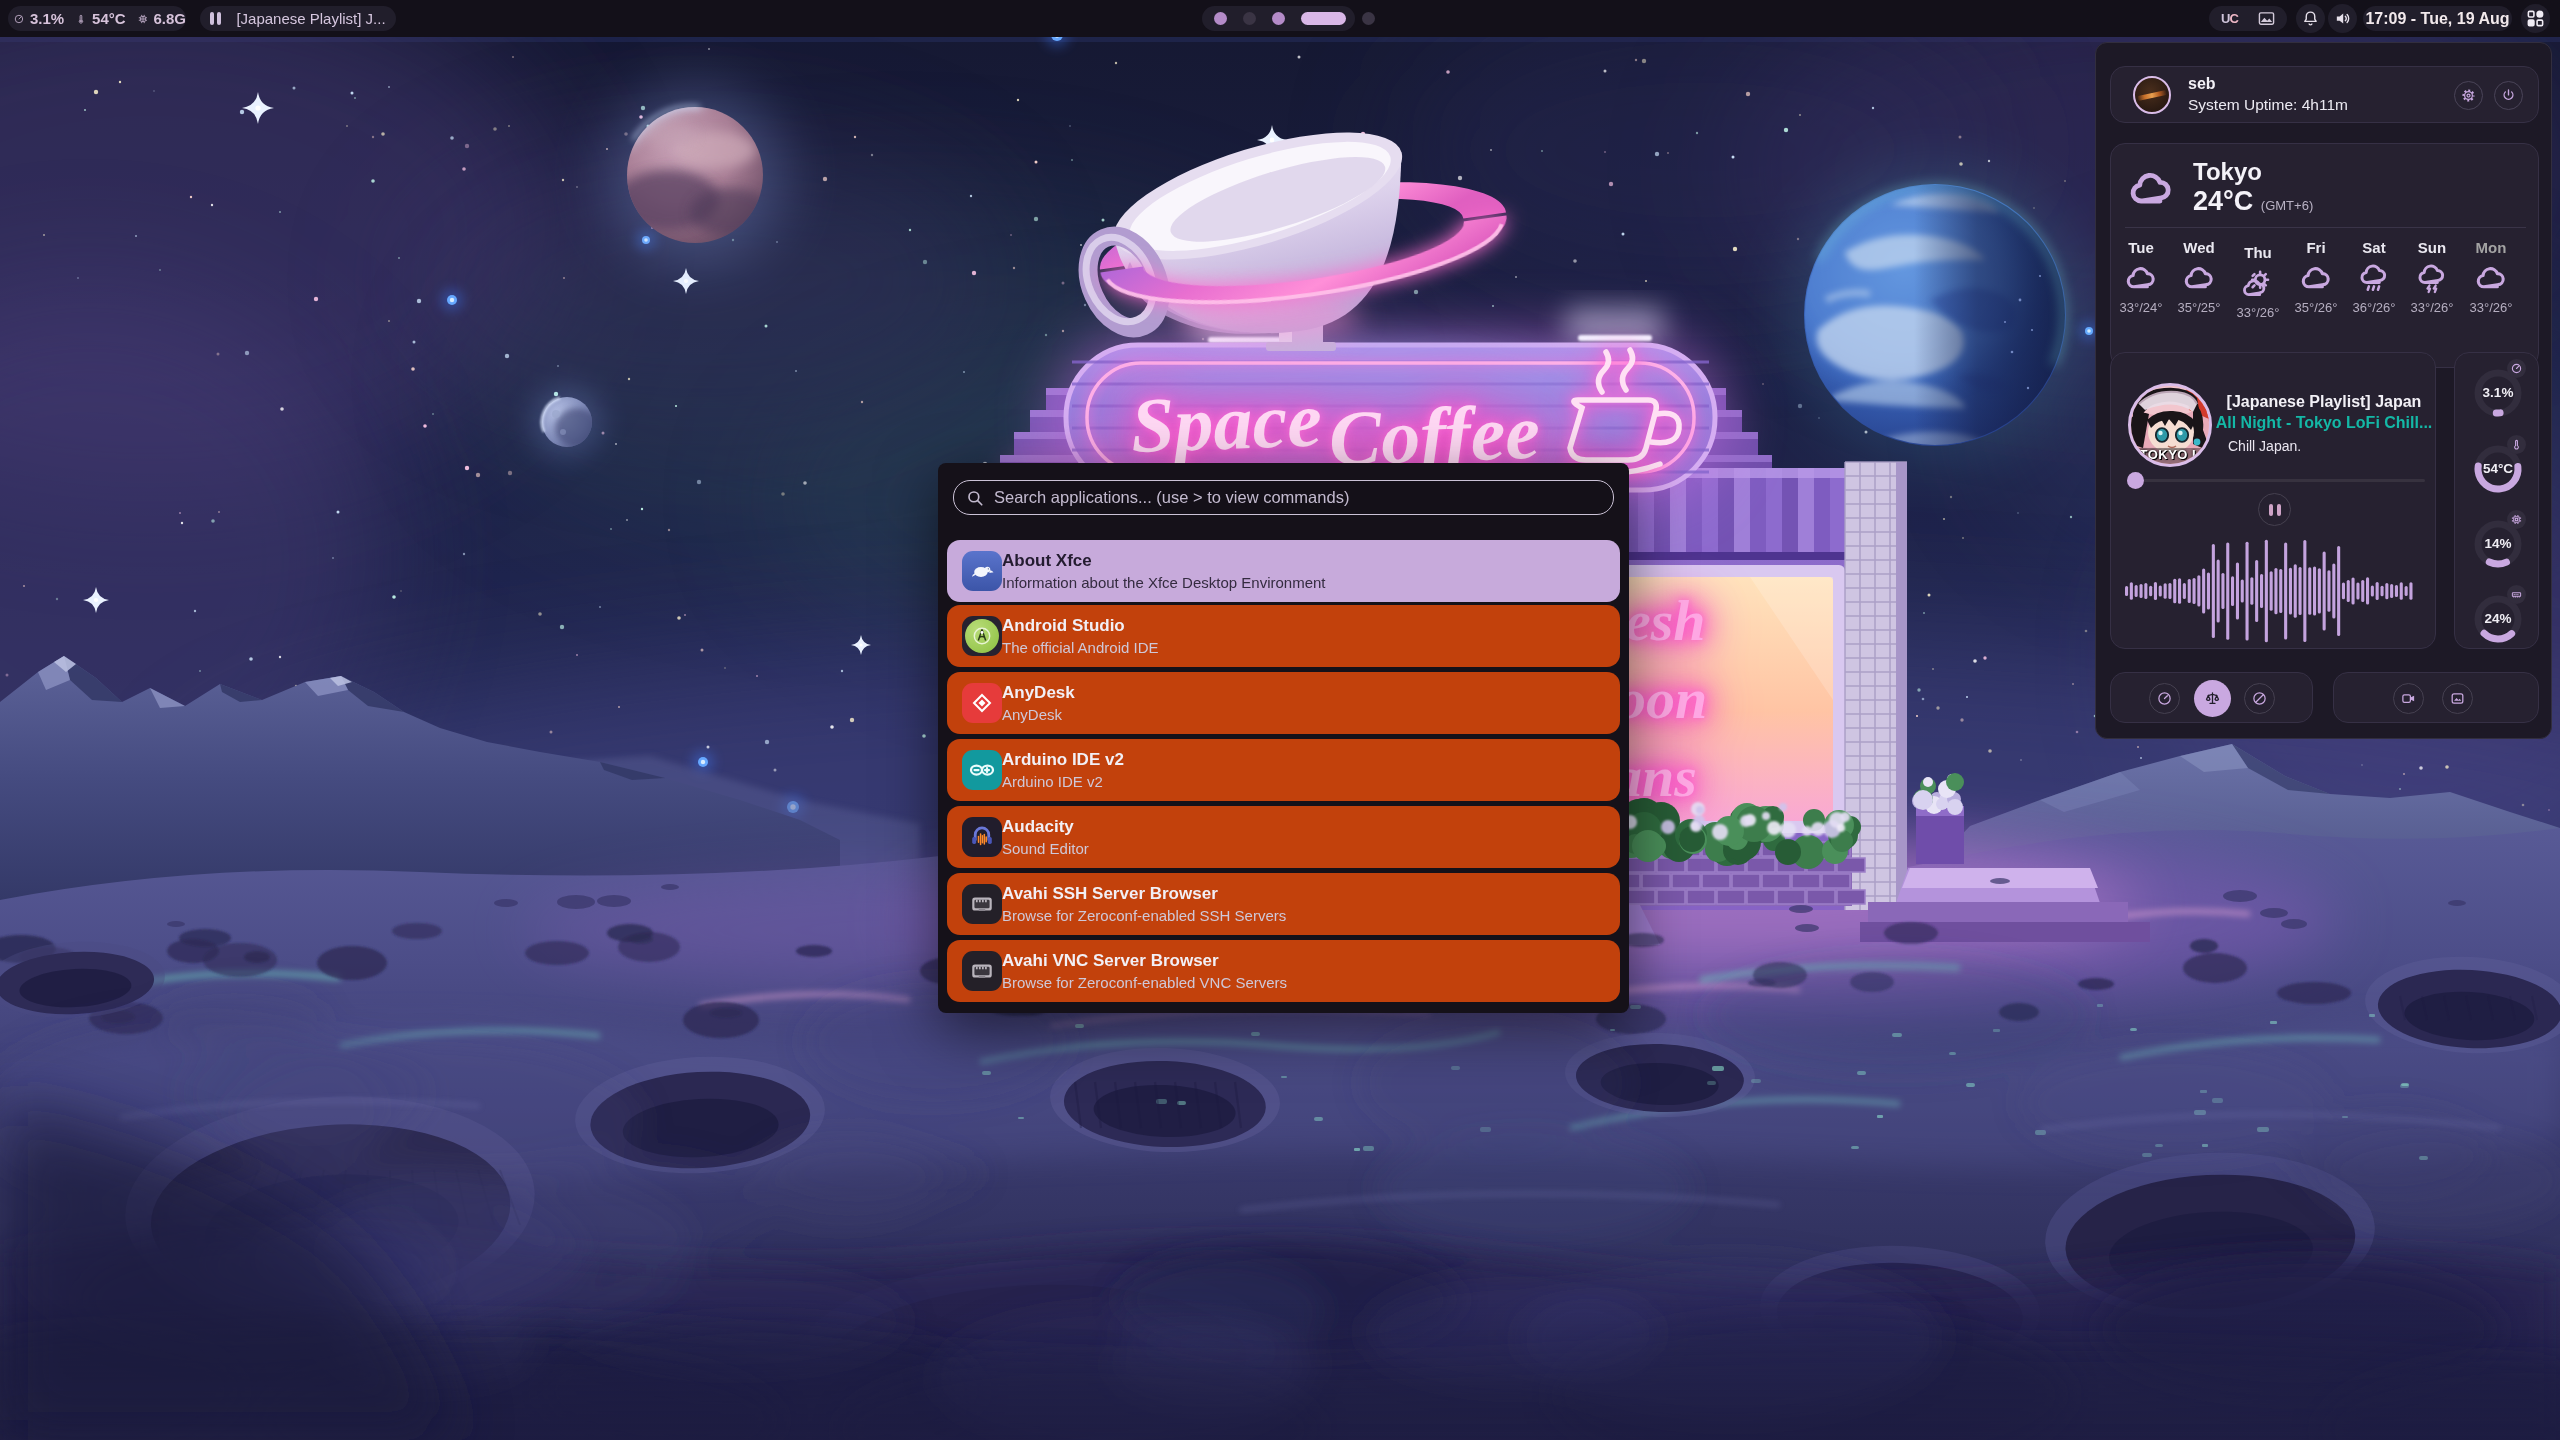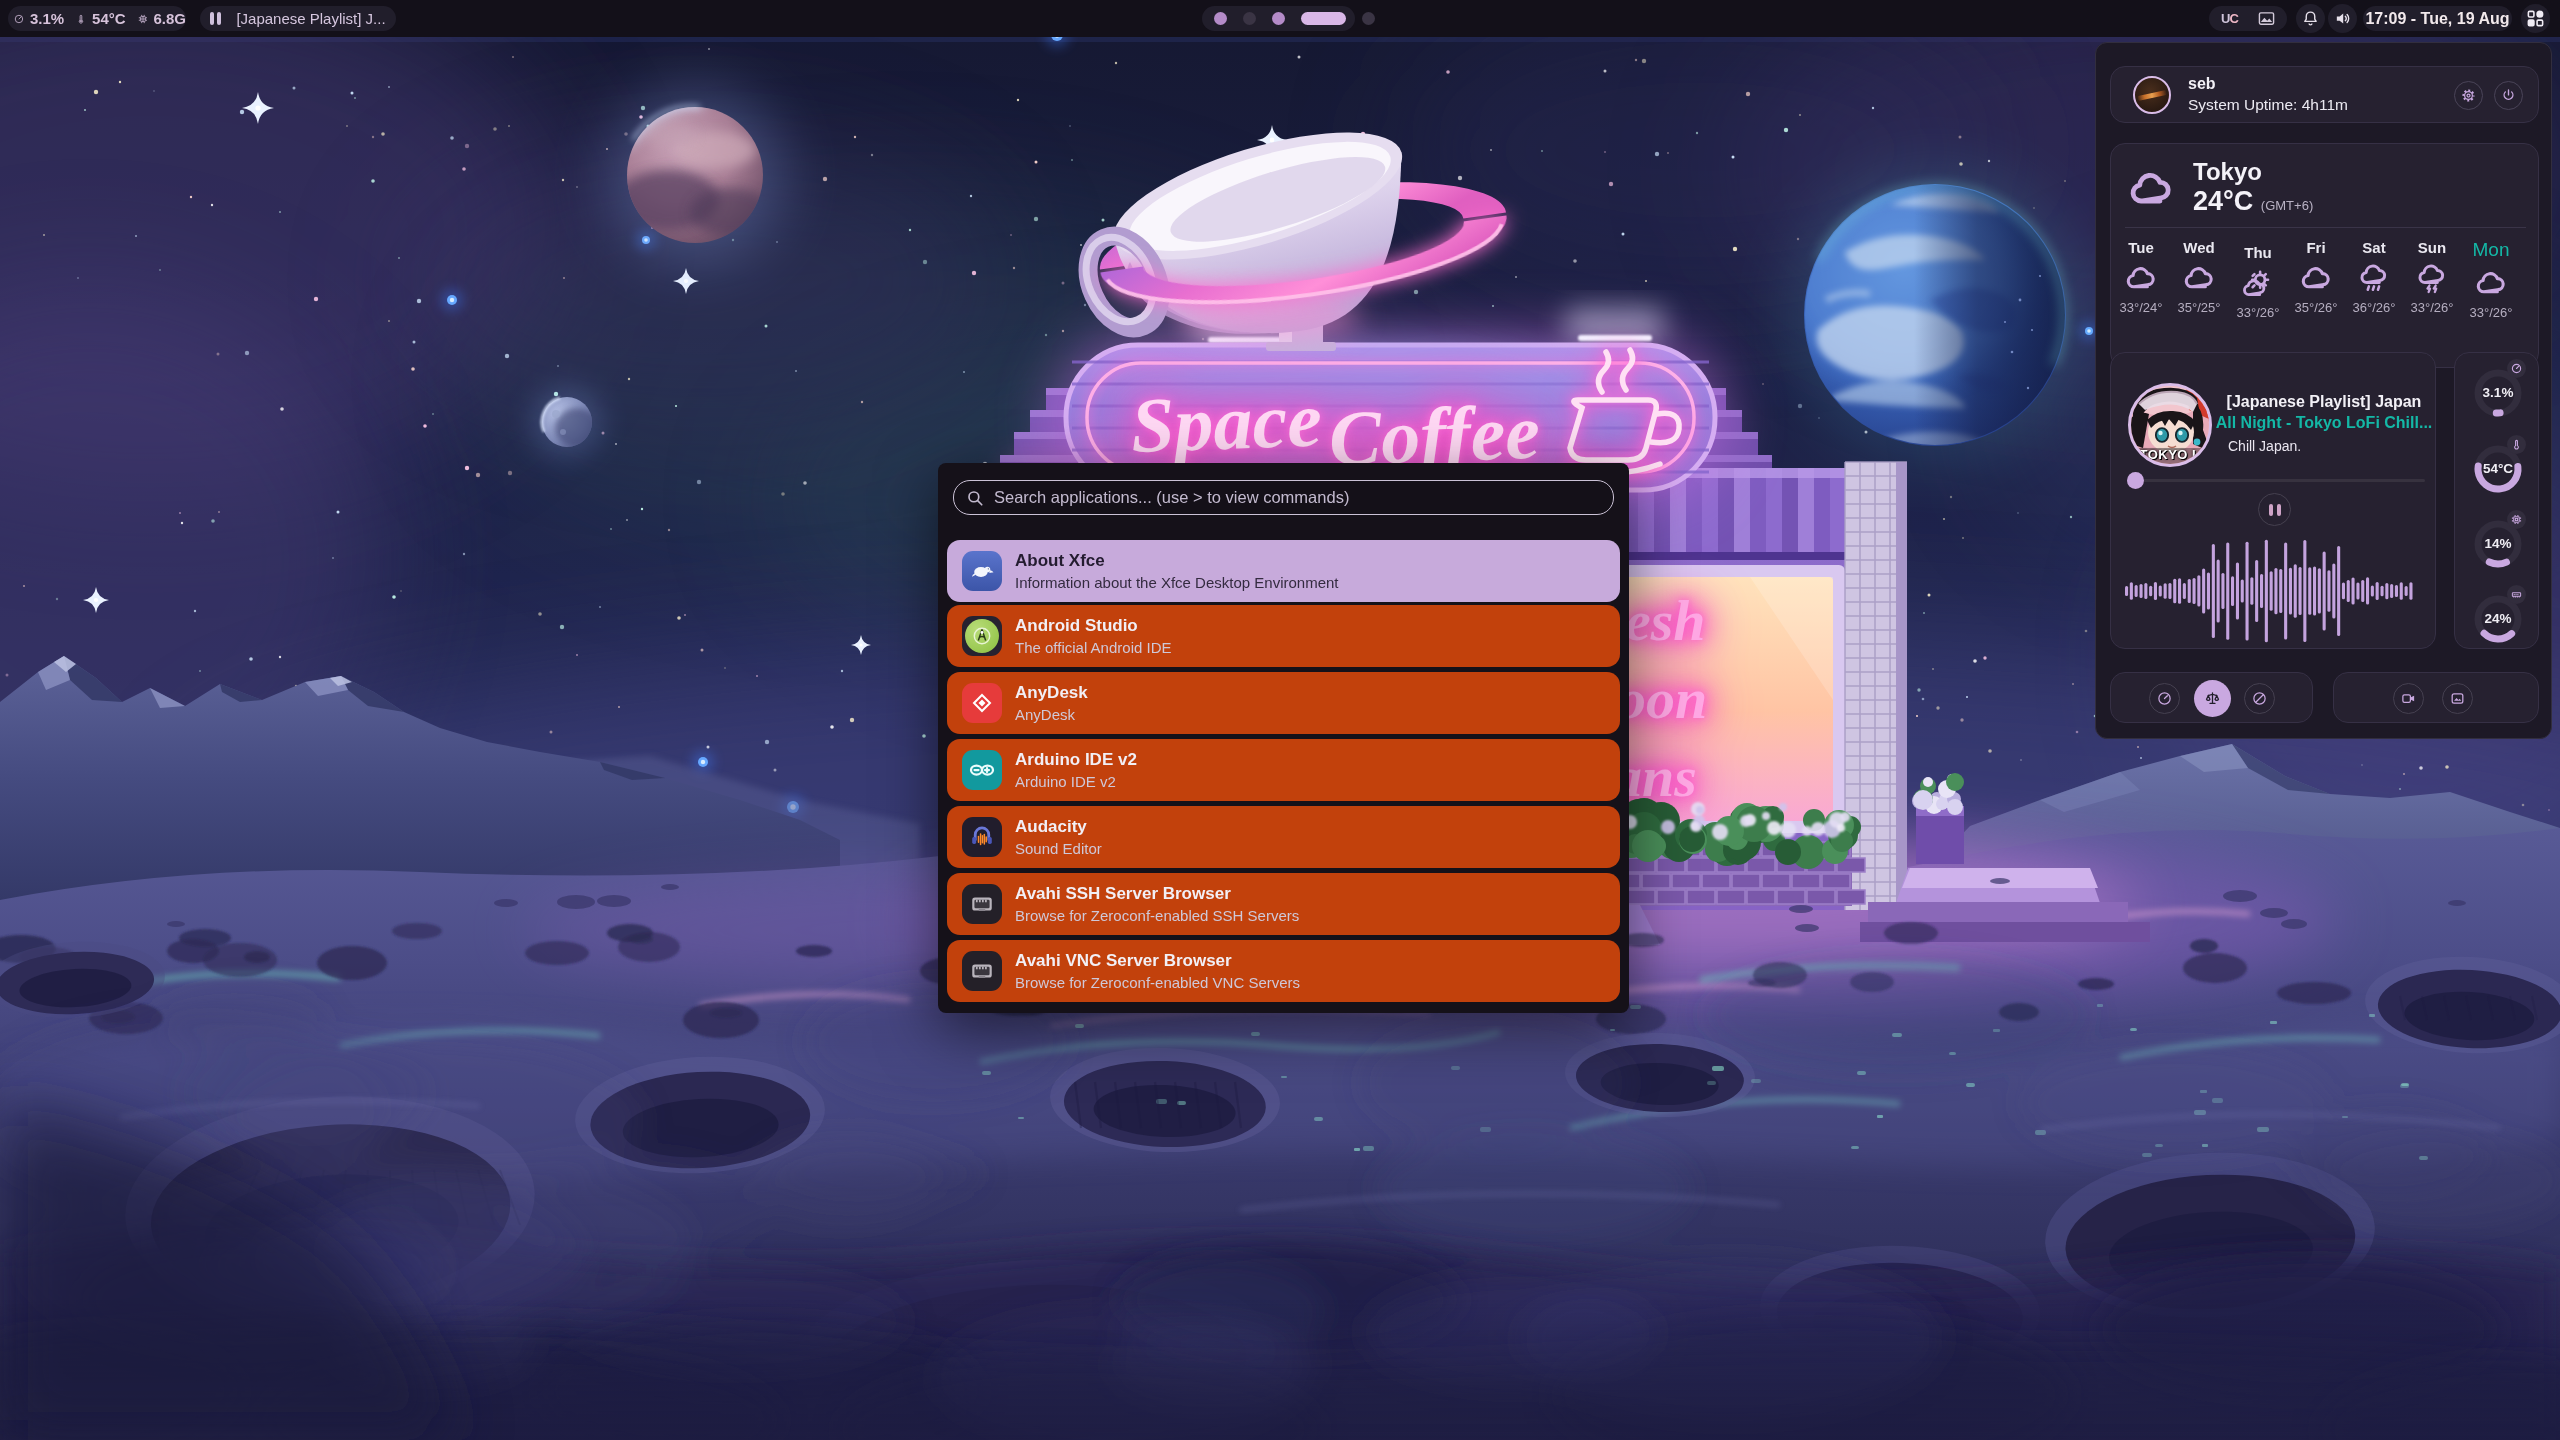--- a/index.html
+++ b/index.html
@@ -11,21 +11,21 @@
 .pbar{width:4px;height:13px;border-radius:2px;background:#cfc0dc;display:inline-block}
 .dot{width:13px;height:13px;border-radius:50%;background:#3a3444;display:inline-block;margin:0 5px;flex:none}
 .dot.on{background:#b48bc8}
 .cbtn{position:absolute;top:4px;width:29px;height:29px;border-radius:50%;background:#211e2b;display:flex;align-items:center;justify-content:center}
 #launcher{position:absolute;left:938px;top:463px;width:691px;height:550px;background:#151119;border-radius:8px;z-index:9;box-shadow:0 18px 60px rgba(0,0,0,0.55)}
 #search{position:absolute;left:15px;top:17px;width:661px;height:35px;border:1.5px solid #cbc2d6;border-radius:17px;background:#141018;display:flex;align-items:center;color:#c3bacf;font-size:16.5px;padding-left:8px}
 .lrow{position:absolute;left:9px;width:673px;height:62px;border-radius:13px;background:#c2410c;display:flex;align-items:center}
 .lrow.sel{background:#c7aadb}
 .licon{width:40px;height:40px;margin-left:15px;flex:none}
 .itile{width:40px;height:40px;border-radius:11px;background:#262230;display:flex;align-items:center;justify-content:center;overflow:hidden}
-.ltxt{margin-left:13px}
+.ltxt{}
 .lt{font-weight:700;font-size:17px;line-height:20px}
 .ls{font-size:15px;line-height:19px;margin-top:2px}
 #sidebar{position:absolute;left:2095px;top:42px;width:457px;height:697px;background:#1d1926;border-radius:12px;border:1px solid #322e3e;z-index:9}
 .card{position:absolute;background:#262130;border-radius:15px;border:1px solid #363045}
 .obtn{position:absolute;width:29px;height:29px;border-radius:50%;border:1.2px solid #4a4458;display:flex;align-items:center;justify-content:center}
 .obtn2{position:absolute;width:31px;height:31px;border-radius:50%;border:1.2px solid #454050;display:flex;align-items:center;justify-content:center}
 .lrow:nth-of-type(2){top:77px}
 .lrow:nth-of-type(3){top:142px}
 .lrow:nth-of-type(4){top:209px}
 .lrow:nth-of-type(5){top:276px}
@@ -1557,21 +1557,21 @@
         </div>
 <div style="position:absolute;left:292px;top:95px;width:58px;text-align:center">
           <div style="font-weight:700;font-size:15px;color:#eae8f0">Sun</div>
           <div style="margin-top:6px;height:36px"><svg viewBox="0 0 24 24" style="width:34px;height:34px" fill="none" stroke="#c9a8e0" stroke-width="2.1" stroke-linejoin="round" stroke-linecap="round">
               <path d="M7 14.5 a3.6 3.6 0 0 1-0.5-7.15 A4.8 4.8 0 0 1 15.8 6 a3.5 3.5 0 0 1 0.4 7z M7 14.5 h8.8"></path>
               <path d="M10.2 16.6 l-1.4 2.2 h1.8 l-1 2.4 M14.6 16.6 l-1.4 2.2 h1.8 l-1 2.4" stroke-width="1.6"></path>
             </svg></div>
           <div style="font-size:13px;color:#b5aec0;margin-top:2px">33°/26°</div>
         </div>
 <div style="position:absolute;left:351px;top:95px;width:58px;text-align:center">
-          <div style="font-weight:400;font-size:19px;color:#14b8a6">Mon</div>
+          <div style="font-weight:700;font-size:15px;color:#a3a3a3">Mon</div>
           <div style="margin-top:6px;height:36px"><svg viewBox="0 0 24 24" style="width:34px;height:34px" fill="none" stroke="#c9a8e0" stroke-width="2.2" stroke-linejoin="round" stroke-linecap="round">
               <path d="M7 17.5 a4 4 0 0 1-0.6-7.95 A5.2 5.2 0 0 1 16.5 8.2 a3.9 3.9 0 0 1 0.4 7.8 q-0.2 0.05-0.4 0.05z M7 17.5 h9.5"></path>
             </svg></div>
           <div style="font-size:13px;color:#b5aec0;margin-top:2px">33°/26°</div>
         </div>
 </div>
 <div class="card" style="left:14px;top:309px;width:326px;height:297px">
 <div style="position:absolute;left:17px;top:30px;width:84px;height:84px;border-radius:50%;border:3px solid #d9bce8;overflow:hidden;background:#f0c4cc">
 <svg viewBox="0 0 84 84" style="width:84px;height:84px">
 <rect width="84" height="84" fill="#e8aab8"></rect>

